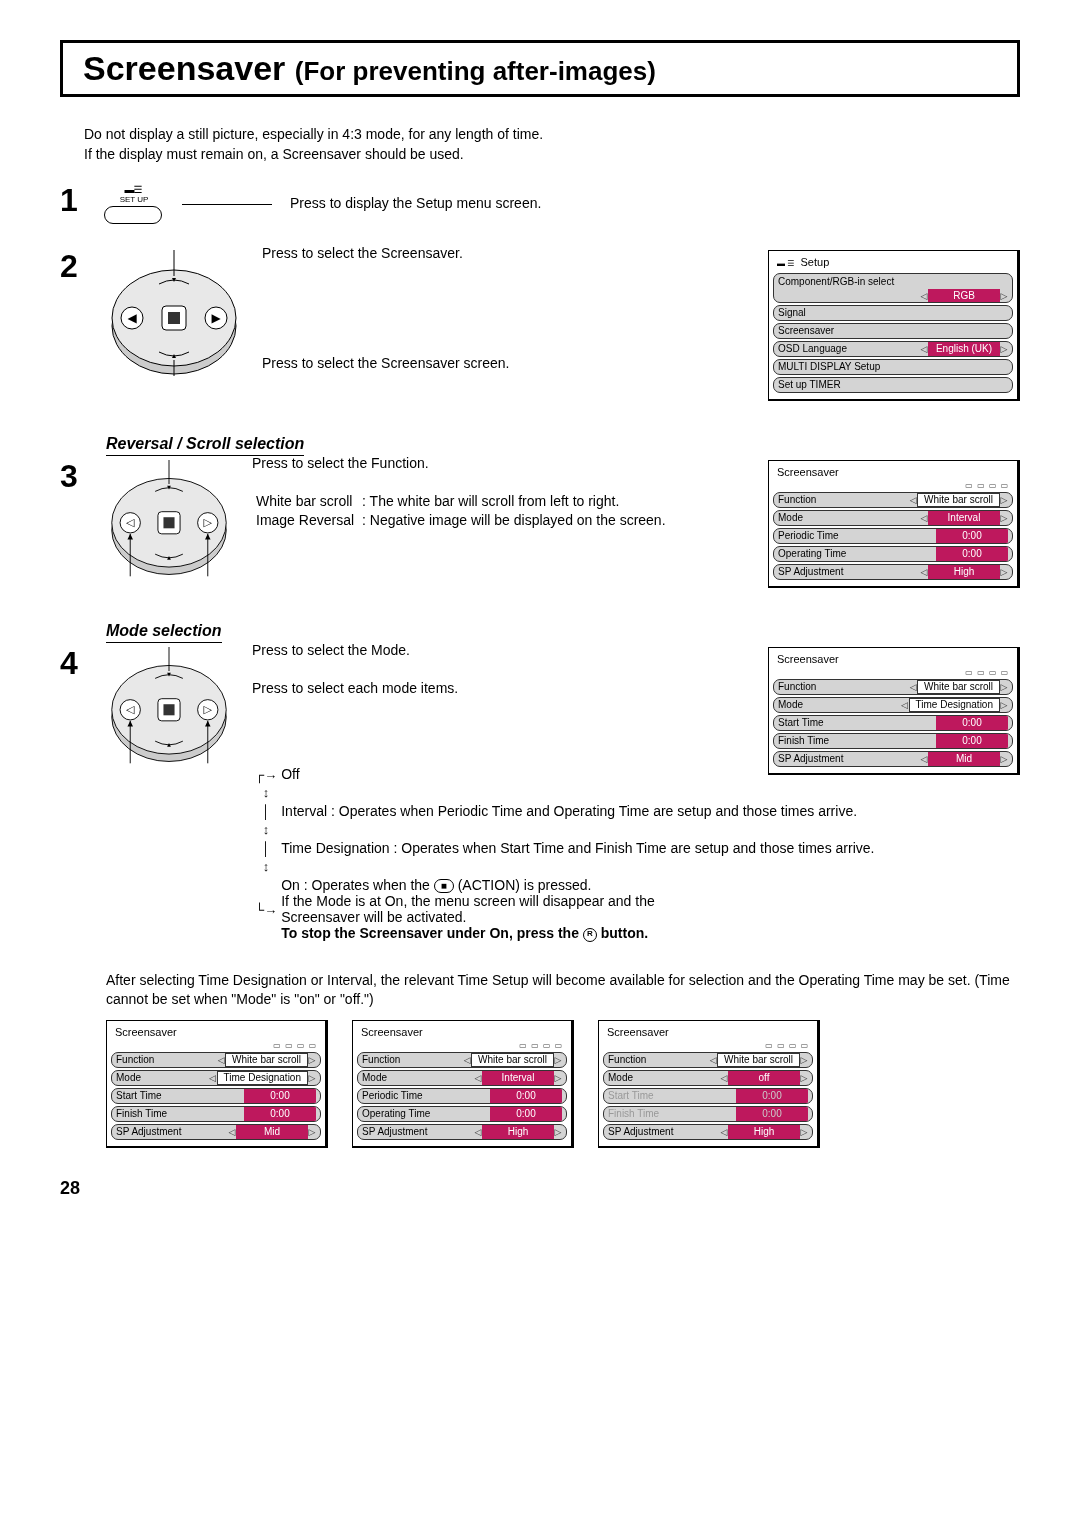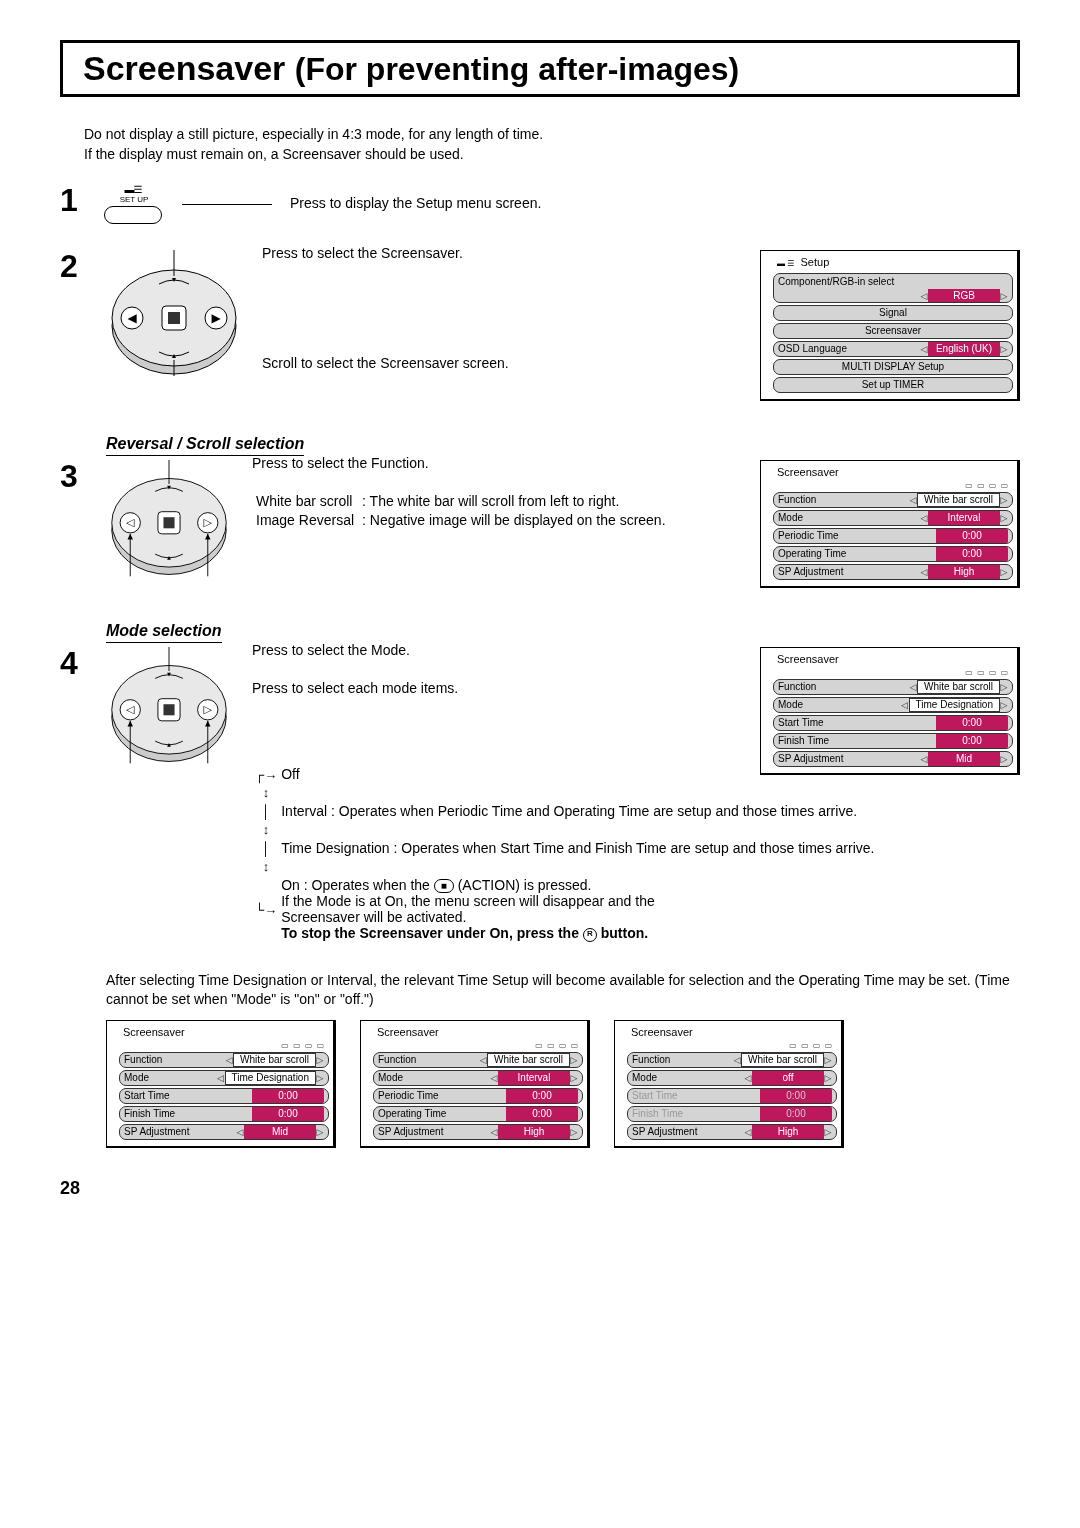--- a/index.html
+++ b/index.html
@@ -14,21 +14,21 @@
     border: 3px solid #000;
     padding: 6px 20px;
     margin-bottom: 28px;
   }
   .title-box h1 {
     margin: 0;
     font-size: 34px;
     font-weight: bold;
   }
   .title-box h1 .sub {
-    font-size: 32px;
+    font-size: 26px;
   }
   .intro {
     margin: 0 0 20px 24px;
     line-height: 1.4;
   }
   .step {
     display: flex;
     align-items: flex-start;
     margin-bottom: 26px;
   }
@@ -63,21 +63,21 @@
     margin-left: 46px;
     margin-bottom: 4px;
     margin-top: 8px;
   }
   .osd-panel {
     border: 1px solid #000;
     border-right: 3px solid #000;
     border-bottom: 2px solid #000;
     width: 240px;
     font-size: 11px;
-    padding: 4px 4px 4px 12px;
+    padding: 4px 4px 4px 4px;
   }
   .osd-title {
     padding: 1px 4px 3px;
     font-size: 11px;
   }
   .osd-row {
     border: 1px solid #333;
     border-radius: 7px;
     background: #d4d4d4;
     margin: 2px 0;
@@ -96,21 +96,21 @@
     color: #fff;
     padding: 0 6px;
     min-width: 60px;
     text-align: center;
     white-space: nowrap;
   }
   .osd-row .value-box.hl { background: #fff; color:#000; border:1px solid #333; line-height:12px; height:12px;}
   .osd-row .tri {
     width: 8px; text-align:center; font-size:9px; color:#333;
   }
-  .osd-row.centered { justify-content: center; }
+  .osd-row.centered { }
   .osd-row.centered .label { flex: 0 0 auto; }
   .osd-row.faded .label { color: #999; }
   .osd-row.faded .value-box { color:#ccc; }
   .osd-icons { text-align:right; padding:0 4px; font-size:8px; letter-spacing:1px; color:#444;}
   .double-arrow {
     font-family: sans-serif;
   }
   table.def { border-collapse: collapse; margin-top:8px;}
   table.def td { vertical-align: top; padding: 0 4px;}
   .mode-flow { margin-left: 0; }
@@ -196,21 +196,21 @@
         <path d="M55,34 Q70,26 85,34" fill="none" stroke="#000"></path>
           <polygon points="68,28 72,28 70,32" fill="#000"></polygon>
         <path d="M55,102 Q70,110 85,102" fill="none" stroke="#000"></path>
           <polygon points="68,108 72,108 70,104" fill="#000"></polygon>
         <line x1="70" y1="26" x2="70" y2="0" stroke="#000"></line>
         <line x1="70" y1="110" x2="70" y2="126" stroke="#000"></line>
       </svg>
     </div>
     <div class="step-text">
       <div class="line" style="margin-top:-6px; margin-bottom:90px;">Press to select the Screensaver.</div>
-      <div class="line">Scroll to select the Screensaver screen.</div>
+      <div class="line">Press to select the Screensaver screen.</div>
     </div>
     <div class="osd-right">
       <div class="osd-panel">
         <div class="osd-title"><span style="font-size:8px;">▬ ☰</span>&nbsp; <span>Setup</span></div>
         <div class="osd-row" style="height:26px; display:block; padding:1px 4px;">
           <div class="label">Component/RGB-in  select</div>
           <div style="display:flex;align-items:center;">
               <span class="spacer"></span>
               <span class="tri">◁</span>
               <span class="value-box">RGB</span>

